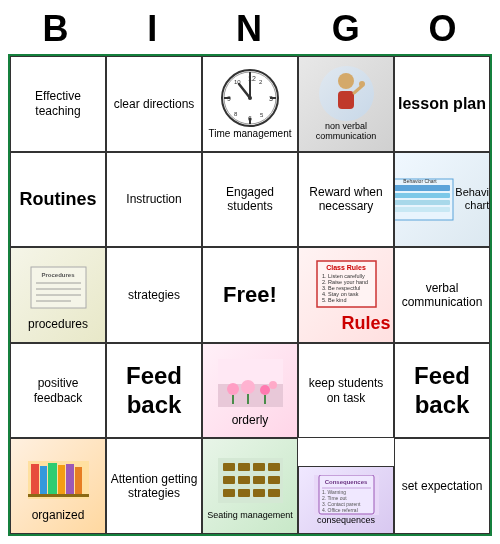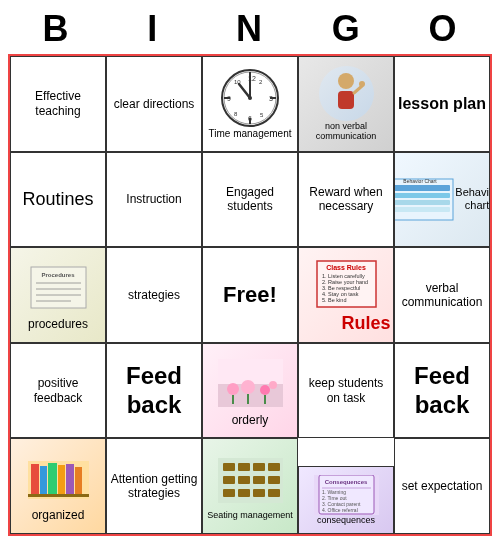--- a/index.html
+++ b/index.html
@@ -25,21 +25,21 @@
     .bingo-title span {
       flex: 1;
       text-align: center;
     }
     .bingo-grid {
       display: grid;
       grid-template-columns: repeat(5, 1fr);
       grid-template-rows: repeat(5, 1fr);
       width: 484px;
       height: 484px;
-      border: 2px solid #ef4444;
+      border: 2px solid #15803d;
     }
     .cell {
       border: 1px solid #333;
       display: flex;
       align-items: center;
       justify-content: center;
       text-align: center;
       font-size: 12px;
       padding: 2px;
       position: relative;
@@ -174,21 +174,21 @@
         <circle cx="38" cy="13" r="3" fill="#d4a96a"></circle>
       </svg>
     </div>
     <span class="cell-text" style="font-size:9px;">non verbal communication</span>
   </div>
   <div class="cell">
     <span class="cell-text" style="font-size:16px; font-weight:bold;">lesson plan</span>
   </div>
 
   <div class="cell">
-    <span class="cell-text" style="font-size:18px; font-weight:normal;">Routines</span>
+    <span class="cell-text" style="font-size:18px; font-weight:bold;">Routines</span>
   </div>
   <div class="cell">
     <span class="cell-text">Instruction</span>
   </div>
   <div class="cell">
     <span class="cell-text">Engaged students</span>
   </div>
   <div class="cell">
     <span class="cell-text">Reward when necessary</span>
   </div>

